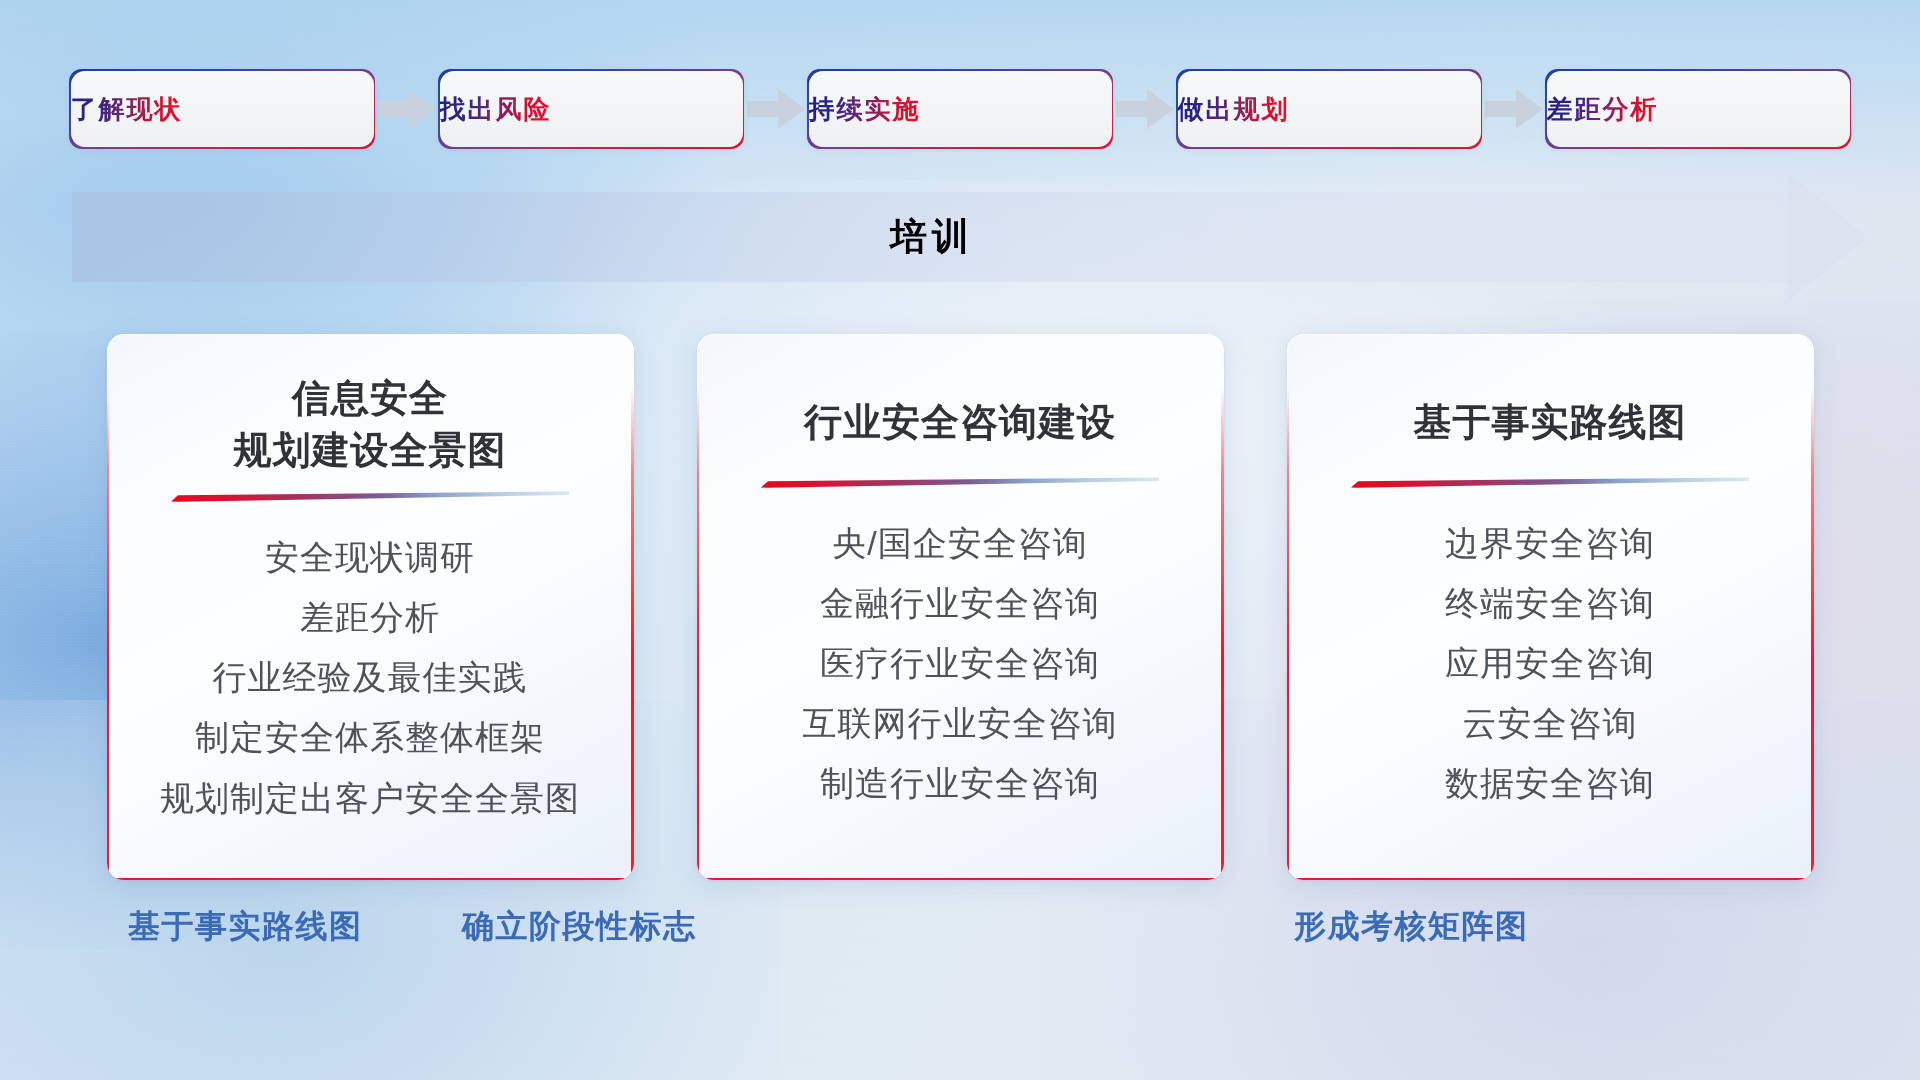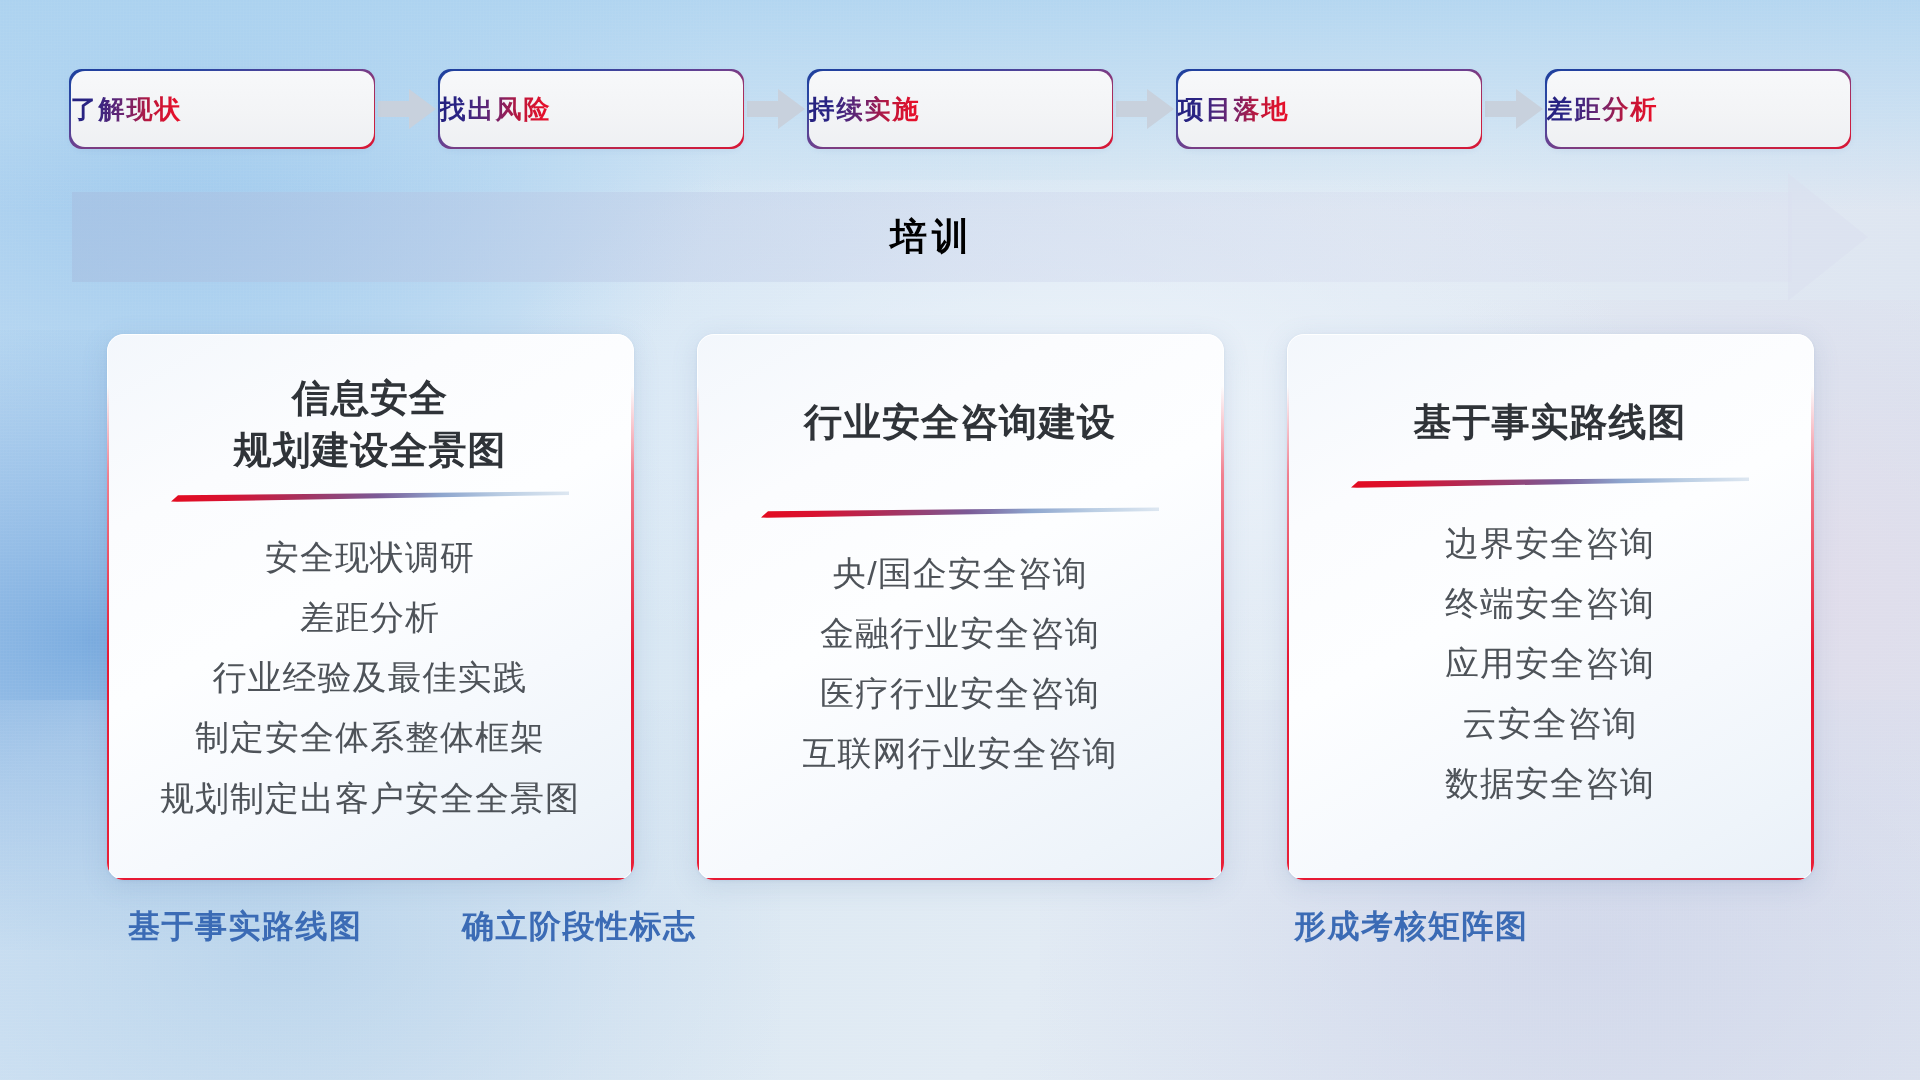--- a/index.html
+++ b/index.html
@@ -221,21 +221,21 @@
     <span class="step-label">持续实施</span>
   </div>
 
   <div class="arrow-sep">
     <svg width="58" height="40" viewBox="0 0 58 40" aria-hidden="true">
       <path d="M0 12 H31 V0 L58 20 L31 40 V28 H0 Z" fill="#c8d1dd"></path>
     </svg>
   </div>
 
   <div class="step">
-    <span class="step-label">项目落地</span>
+    <span class="step-label">做出规划</span>
   </div>
 
   <div class="arrow-sep">
     <svg width="58" height="40" viewBox="0 0 58 40" aria-hidden="true">
       <path d="M0 12 H31 V0 L58 20 L31 40 V28 H0 Z" fill="#c8d1dd"></path>
     </svg>
   </div>
 
   <div class="step">
     <span class="step-label">差距分析</span>
@@ -314,20 +314,21 @@
         </defs>
         <path d="M0 10.5 L7 4.2 L398 0.4 L398 4.0 L6 10.8 Z" fill="url(#dg2)"></path>
       </svg>
     </div>
 
     <div class="card-list">
       <div class="li">央/国企安全咨询</div>
       <div class="li">金融行业安全咨询</div>
       <div class="li">医疗行业安全咨询</div>
       <div class="li">互联网行业安全咨询</div>
+      <div class="li">制造行业安全咨询</div>
     </div>
     <div class="list-spacer"></div>
   </div>
 
   <div class="card">
     <div class="edge-l"></div>
     <div class="edge-r"></div>
     <div class="edge-b"></div>
 
     <div class="card-title one-line">基于事实路线图</div>

